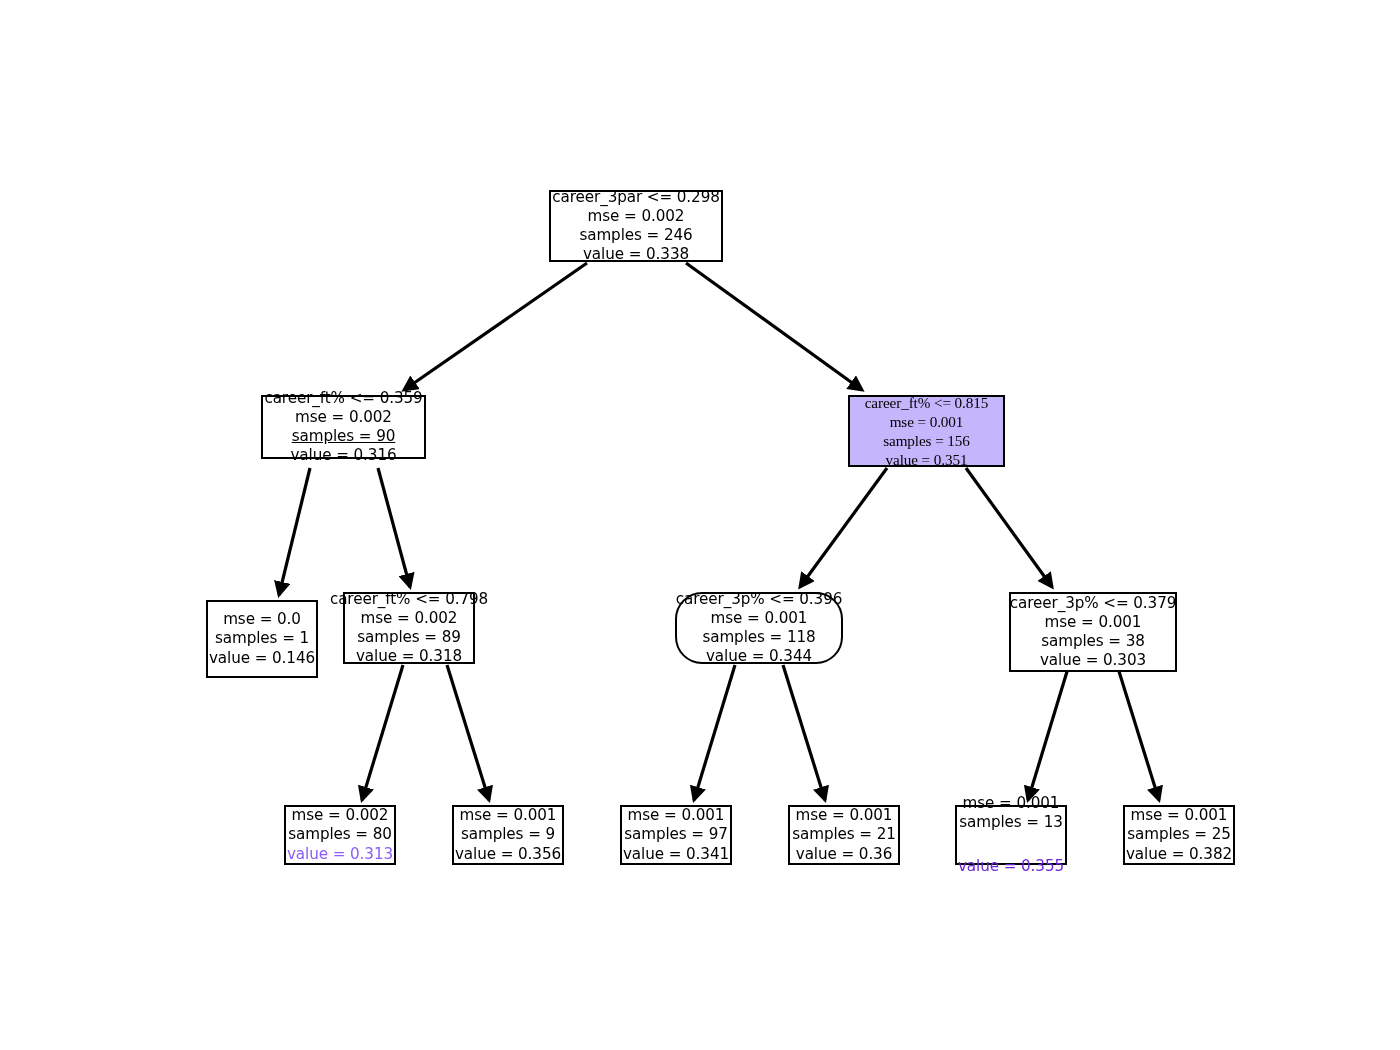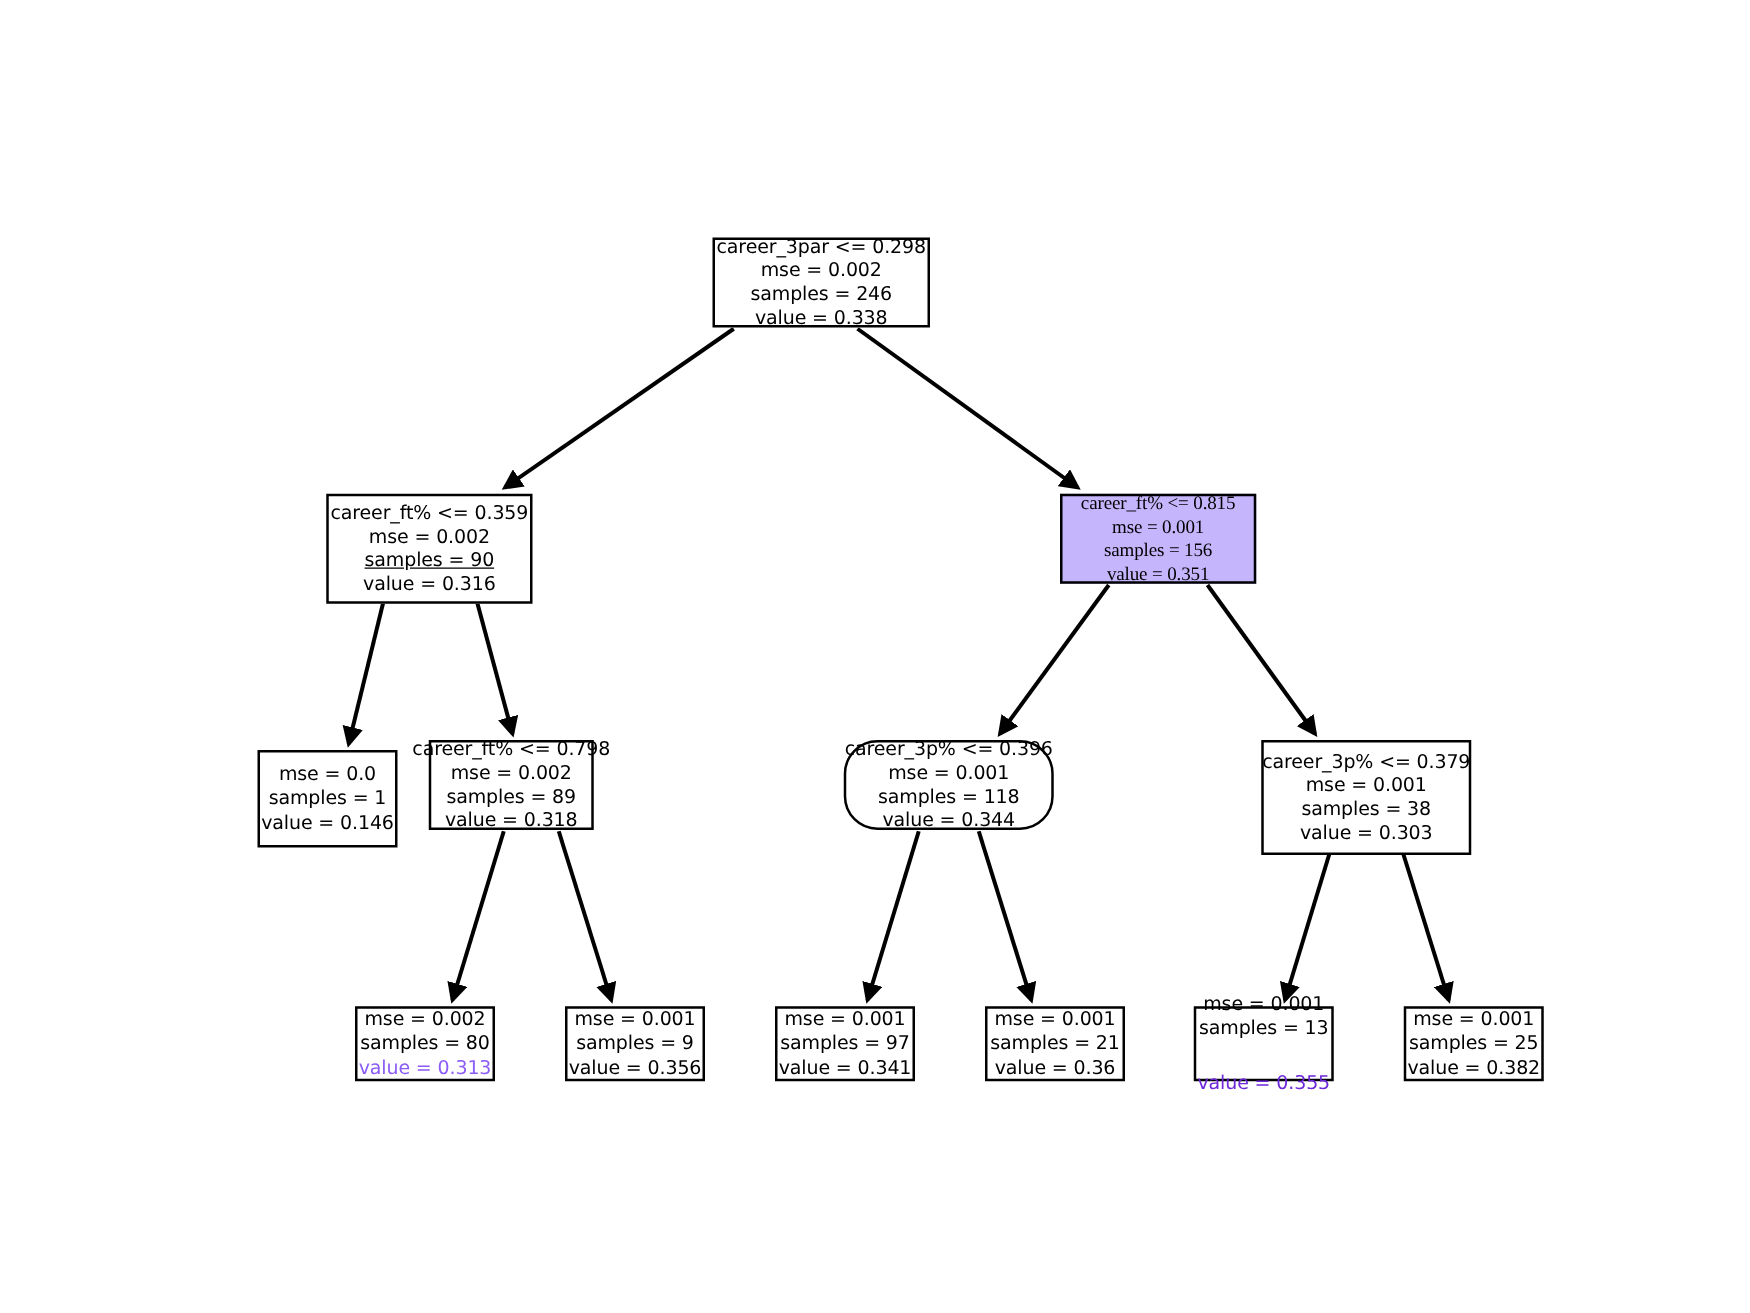--- a/index.html
+++ b/index.html
@@ -62,27 +62,27 @@
         <line x1="966" y1="468" x2="1052" y2="587" stroke="#000000" stroke-width="3.2" marker-end="url(#arrowhead)"></line>
         <line x1="403" y1="665" x2="362" y2="800" stroke="#000000" stroke-width="3.2" marker-end="url(#arrowhead)"></line>
         <line x1="447" y1="665" x2="489" y2="800" stroke="#000000" stroke-width="3.2" marker-end="url(#arrowhead)"></line>
         <line x1="735" y1="665" x2="694" y2="800" stroke="#000000" stroke-width="3.2" marker-end="url(#arrowhead)"></line>
         <line x1="783" y1="665" x2="825" y2="800" stroke="#000000" stroke-width="3.2" marker-end="url(#arrowhead)"></line>
         <line x1="1069" y1="665" x2="1028" y2="800" stroke="#000000" stroke-width="3.2" marker-end="url(#arrowhead)"></line>
         <line x1="1117" y1="665" x2="1159" y2="800" stroke="#000000" stroke-width="3.2" marker-end="url(#arrowhead)"></line>
       </g>
   </svg>
   <div id="nodes">
-      <div class="tree-node" style="left: 570px; top: 190px; width: 174px; height: 72px; border-color: rgb(0, 0, 0); background: rgb(255, 255, 255);">
+      <div class="tree-node" style="left: 549px; top: 190px; width: 174px; height: 72px; border-color: rgb(0, 0, 0); background: rgb(255, 255, 255);">
         <div class="node-line" style="color: rgb(0, 0, 0);">career_3par &lt;= 0.298</div>
         <div class="node-line" style="color: rgb(0, 0, 0);">mse = 0.002</div>
         <div class="node-line" style="color: rgb(0, 0, 0);">samples = 246</div>
         <div class="node-line" style="color: rgb(0, 0, 0);">value = 0.338</div>
       </div>
-      <div class="tree-node" style="left: 261px; top: 395px; width: 165px; height: 88px; border-color: rgb(0, 0, 0); background: rgb(255, 255, 255);">
+      <div class="tree-node" style="left: 261px; top: 395px; width: 165px; height: 64px; border-color: rgb(0, 0, 0); background: rgb(255, 255, 255);">
         <div class="node-line" style="color: rgb(0, 0, 0);">career_ft% &lt;= 0.359</div>
         <div class="node-line" style="color: rgb(0, 0, 0);">mse = 0.002</div>
         <div class="node-line" style="color: rgb(0, 0, 0); text-decoration: underline;">samples = 90</div>
         <div class="node-line" style="color: rgb(0, 0, 0);">value = 0.316</div>
       </div>
       <div class="tree-node" style="left: 848px; top: 395px; width: 157px; height: 72px; border-color: rgb(0, 0, 0); background: #c4b5fd; font-family: Liberation Serif, serif;">
         <div class="node-line" style="color: rgb(0, 0, 0);">career_ft% &lt;= 0.815</div>
         <div class="node-line" style="color: rgb(0, 0, 0);">mse = 0.001</div>
         <div class="node-line" style="color: rgb(0, 0, 0);">samples = 156</div>
         <div class="node-line" style="color: rgb(0, 0, 0);">value = 0.351</div>
@@ -97,21 +97,21 @@
         <div class="node-line" style="color: rgb(0, 0, 0);">mse = 0.002</div>
         <div class="node-line" style="color: rgb(0, 0, 0);">samples = 89</div>
         <div class="node-line" style="color: rgb(0, 0, 0);">value = 0.318</div>
       </div>
       <div class="tree-node" style="left: 675px; top: 592px; width: 168px; height: 72px; border-color: rgb(0, 0, 0); background: rgb(255, 255, 255); border-radius: 27px;">
         <div class="node-line" style="color: rgb(0, 0, 0);">career_3p% &lt;= 0.396</div>
         <div class="node-line" style="color: rgb(0, 0, 0);">mse = 0.001</div>
         <div class="node-line" style="color: rgb(0, 0, 0);">samples = 118</div>
         <div class="node-line" style="color: rgb(0, 0, 0);">value = 0.344</div>
       </div>
-      <div class="tree-node" style="left: 1009px; top: 592px; width: 168px; height: 92px; border-color: rgb(0, 0, 0); background: rgb(255, 255, 255);">
+      <div class="tree-node" style="left: 1009px; top: 592px; width: 168px; height: 80px; border-color: rgb(0, 0, 0); background: rgb(255, 255, 255);">
         <div class="node-line" style="color: rgb(0, 0, 0);">career_3p% &lt;= 0.379</div>
         <div class="node-line" style="color: rgb(0, 0, 0);">mse = 0.001</div>
         <div class="node-line" style="color: rgb(0, 0, 0);">samples = 38</div>
         <div class="node-line" style="color: rgb(0, 0, 0);">value = 0.303</div>
       </div>
       <div class="tree-node" style="left: 284px; top: 805px; width: 112px; height: 60px; border-color: rgb(0, 0, 0); background: rgb(255, 255, 255);">
         <div class="node-line" style="color: rgb(0, 0, 0);">mse = 0.002</div>
         <div class="node-line" style="color: rgb(0, 0, 0);">samples = 80</div>
         <div class="node-line" style="color: #8b5cf6;">value = 0.313</div>
       </div>

